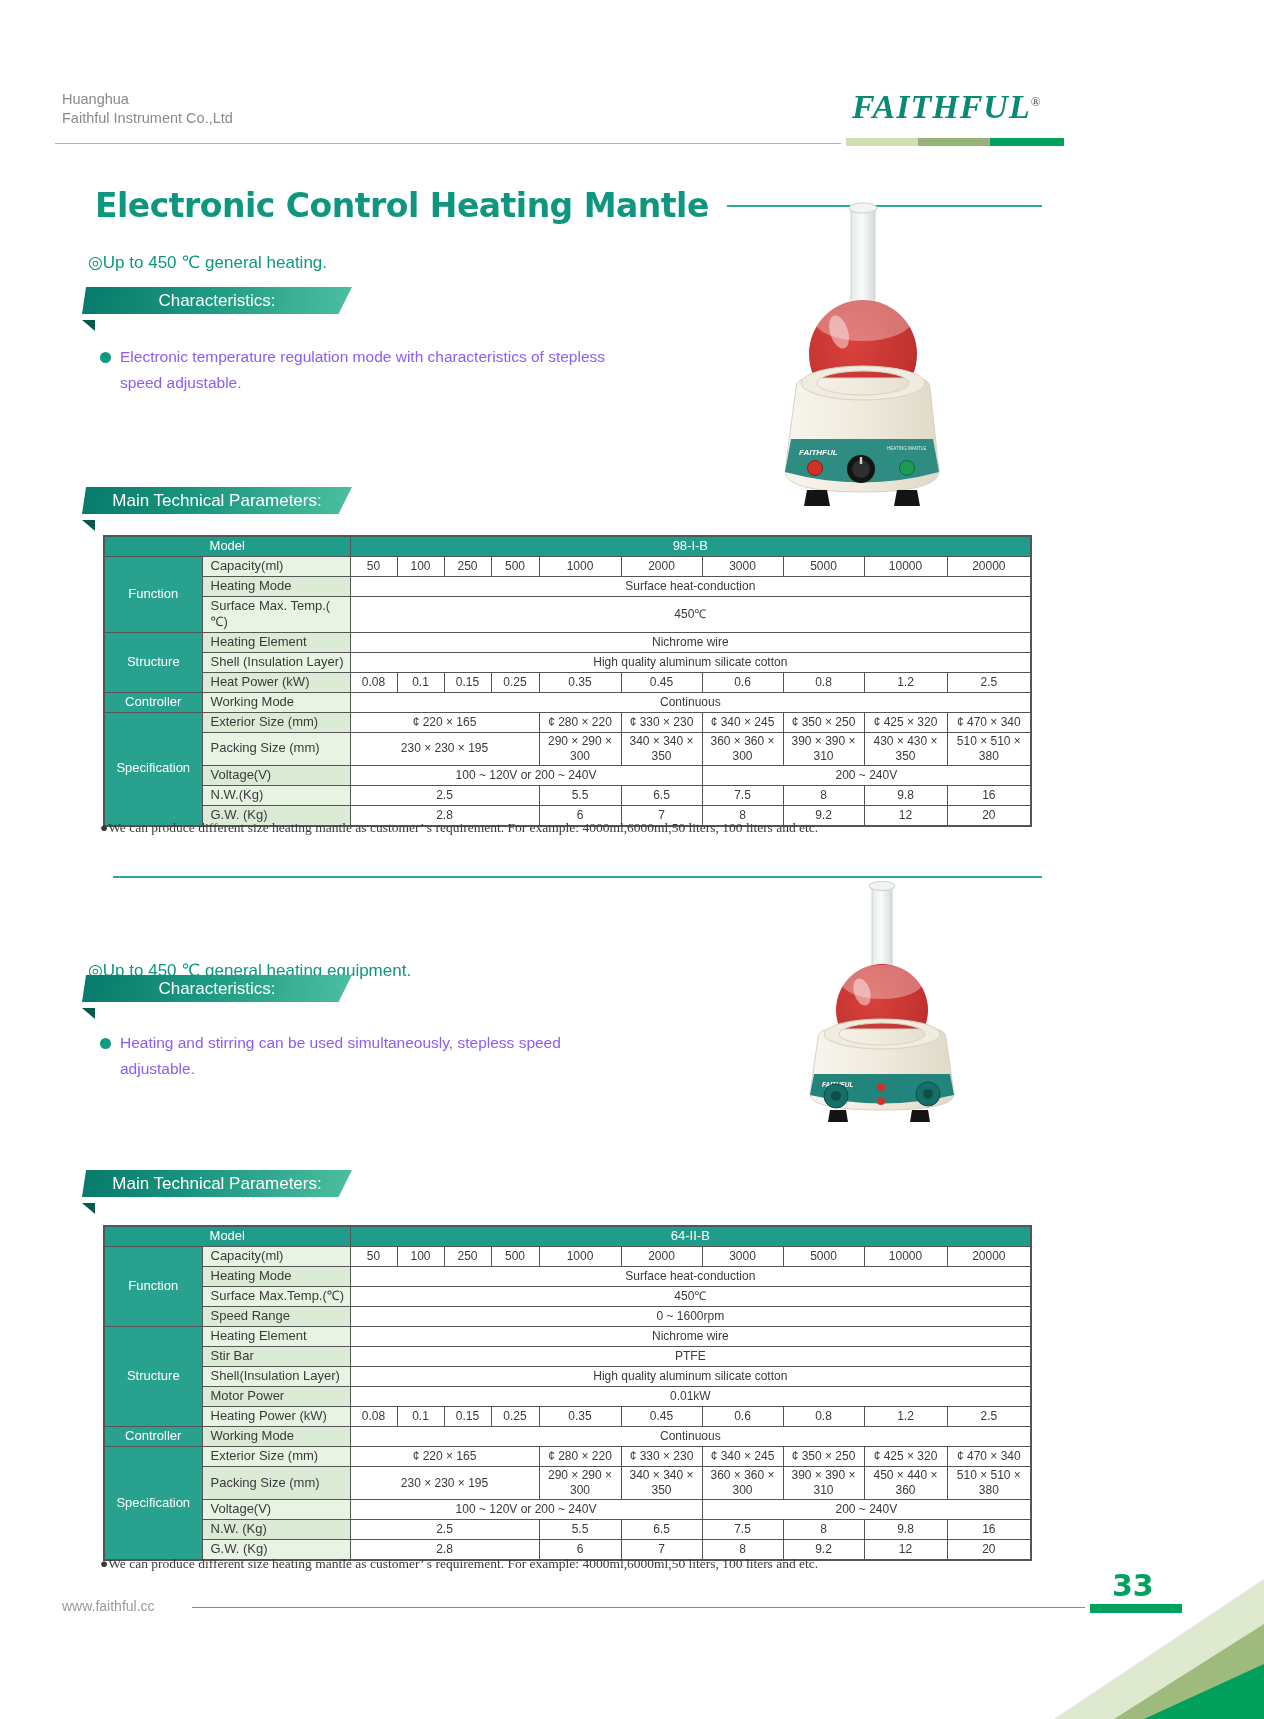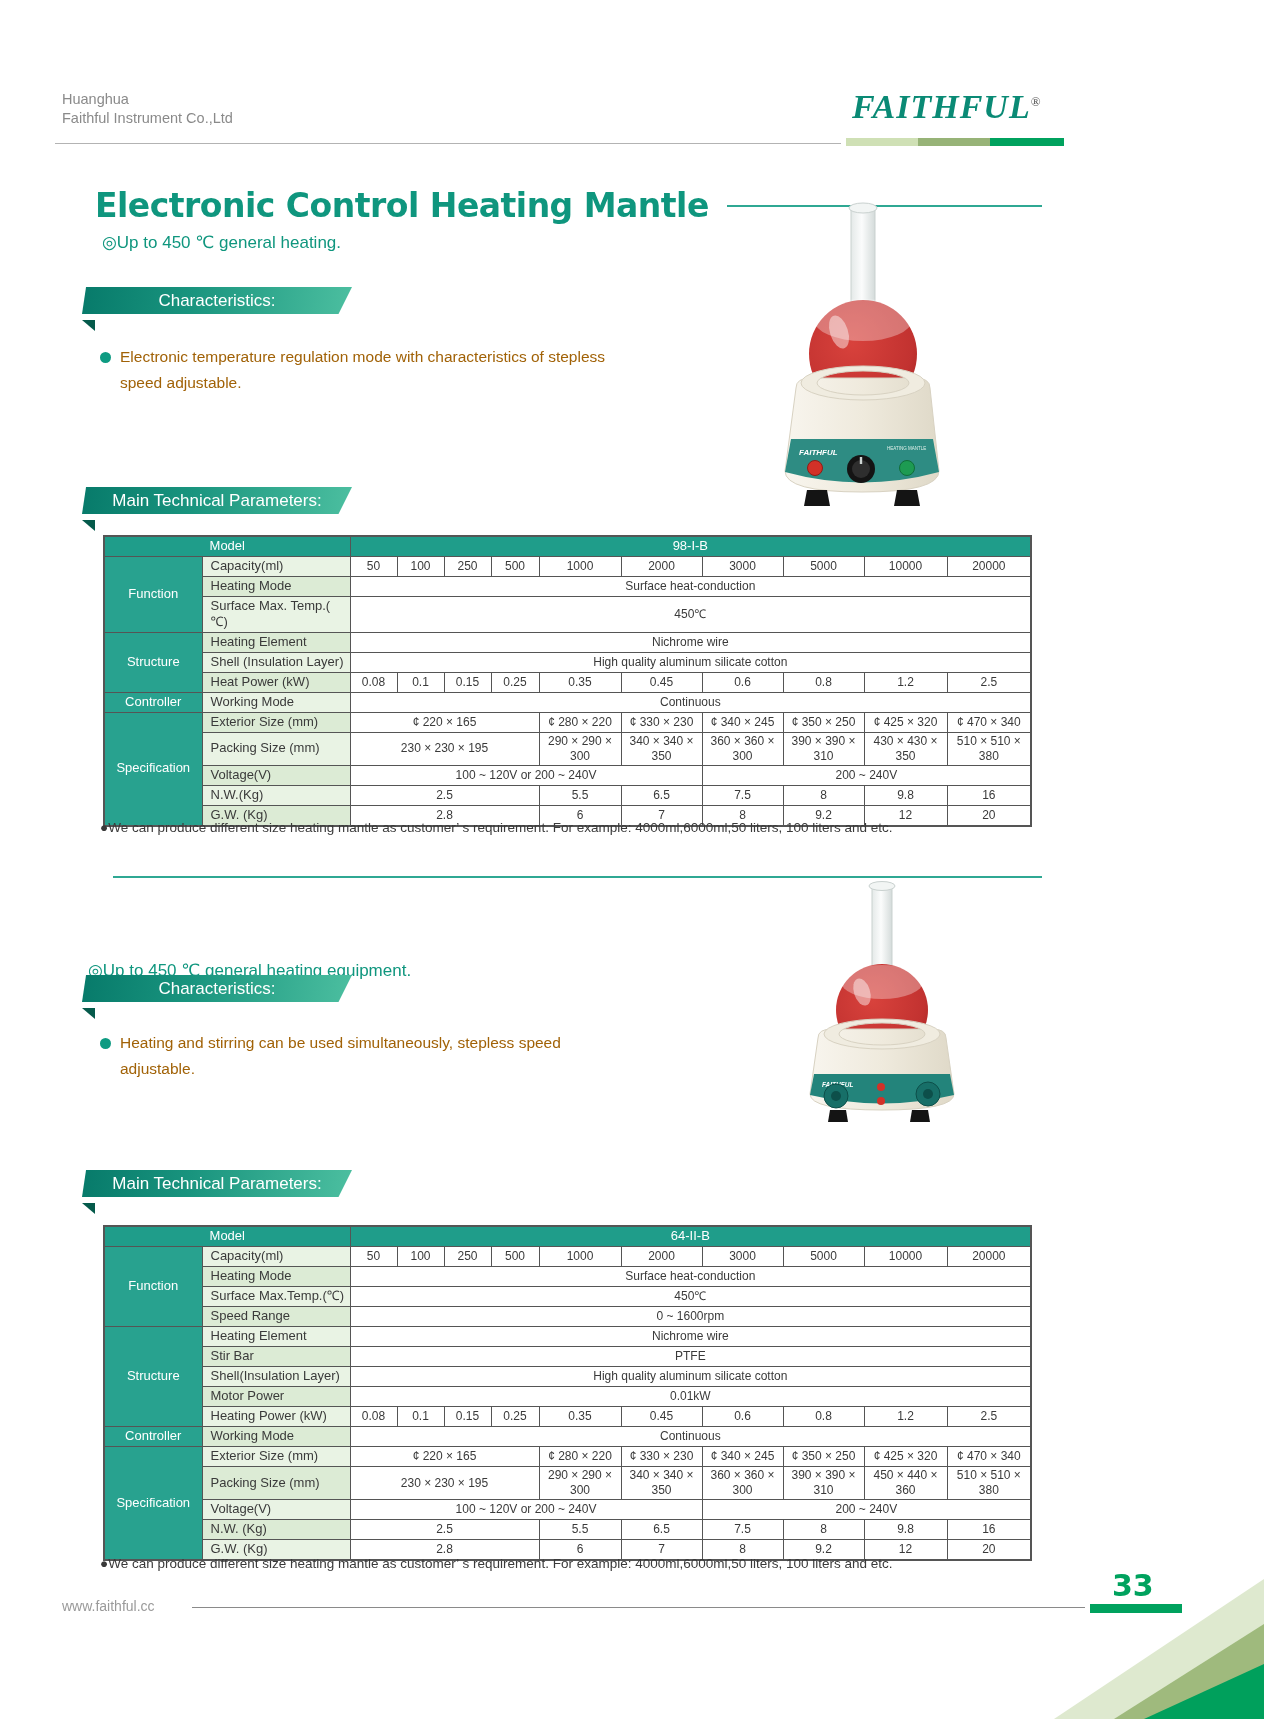--- a/index.html
+++ b/index.html
@@ -27,33 +27,33 @@
 
   
   .ribbon{left:82px;width:270px;height:27px;display:flex;align-items:center;justify-content:center;
           color:#fff;font-size:17px;
           background:linear-gradient(97deg,#077a6a 0%,#19947e 40%,#4cbfa0 100%);
           clip-path:polygon(1.5% 0,100% 0,95% 100%,0 100%);}
   .fold{width:0;height:0;border-top:11px solid #055a4b;border-left:13px solid transparent;left:82px;}
 
   
   .bullet-dot{width:11px;height:11px;border-radius:50%;background:#0e9b82;left:100px;}
-  .bullet-text{left:120px;font-size:15.5px;color:#a16207;line-height:26px;}
+  .bullet-text{left:120px;font-size:15.5px;color:#8b5cf6;line-height:26px;}
 
   
   .tbl{left:103px;}
   table.params{border-collapse:collapse;table-layout:fixed;width:810px;border:2px solid #555;}
   .params td{border:1px solid #555;font-size:12px;color:#3a3a3a;text-align:center;vertical-align:middle;
              padding:1px 2px;height:17px;line-height:1.25;background:#fff;word-wrap:break-word;}
   .params td.group{background:#28a28f;color:#fff;font-size:13px;}
   .params td.plabel{background:#e9f3e4;text-align:left;padding-left:8px;font-size:13px;}
   .params td.plabel.alt{background:#dcebd5;}
   .params td.model-l,.params td.model-v{background:#1f9d8a;color:#fff;font-size:13px;}
 
-  .note{left:100px;font-size:13.5px;color:#3a3a3a;}
+  .note{left:100px;font-size:13.5px;color:#3a3a3a;font-family:Liberation Serif, serif;}
 
   
   .site{left:62px;top:1598px;font-size:14px;color:#9a9a9a;}
   .foot-rule{left:192px;top:1607px;width:893px;height:1px;background:#8a8a8a;}
   .pageno{left:1112px;top:1568px;font-size:30px;font-weight:bold;color:#00a25e;
           font-family:"DejaVu Sans",sans-serif;}
   .pagebar{left:1090px;top:1604px;width:92px;height:9px;background:#00a25e;}
   .corner{right:0;bottom:0;}
 </style>
 </head>
@@ -70,21 +70,21 @@
   <div class="abs logo-bar">
     <div class="seg1"></div>
     <div class="seg2"></div>
     <div class="seg3"></div>
   </div>
 
   <div class="title-row" style="top:186px;">
     <h1 class="sec-title">Electronic Control Heating Mantle</h1>
     <div class="title-rule"></div>
   </div>
-  <div class="abs subtitle" style="top:232px;margin-left:14px;">◎Up to 450 ℃ general heating.</div>
+  <div class="abs subtitle" style="top:252px;">◎Up to 450 ℃ general heating.</div>
 
   <div class="abs ribbon" style="top:287px;">
     <span>Characteristics:</span>
   </div>
   <div class="abs fold" style="top:320px;"></div>
 
   <div class="abs bullet-dot" style="top:352px;"></div>
   <div class="abs bullet-text" style="top:344px;width:505px;">Electronic temperature regulation mode with characteristics of stepless speed adjustable.</div>
 
   <svg class="abs" style="left:763px;top:196px;" width="198" height="318" viewBox="0 0 198 318">

